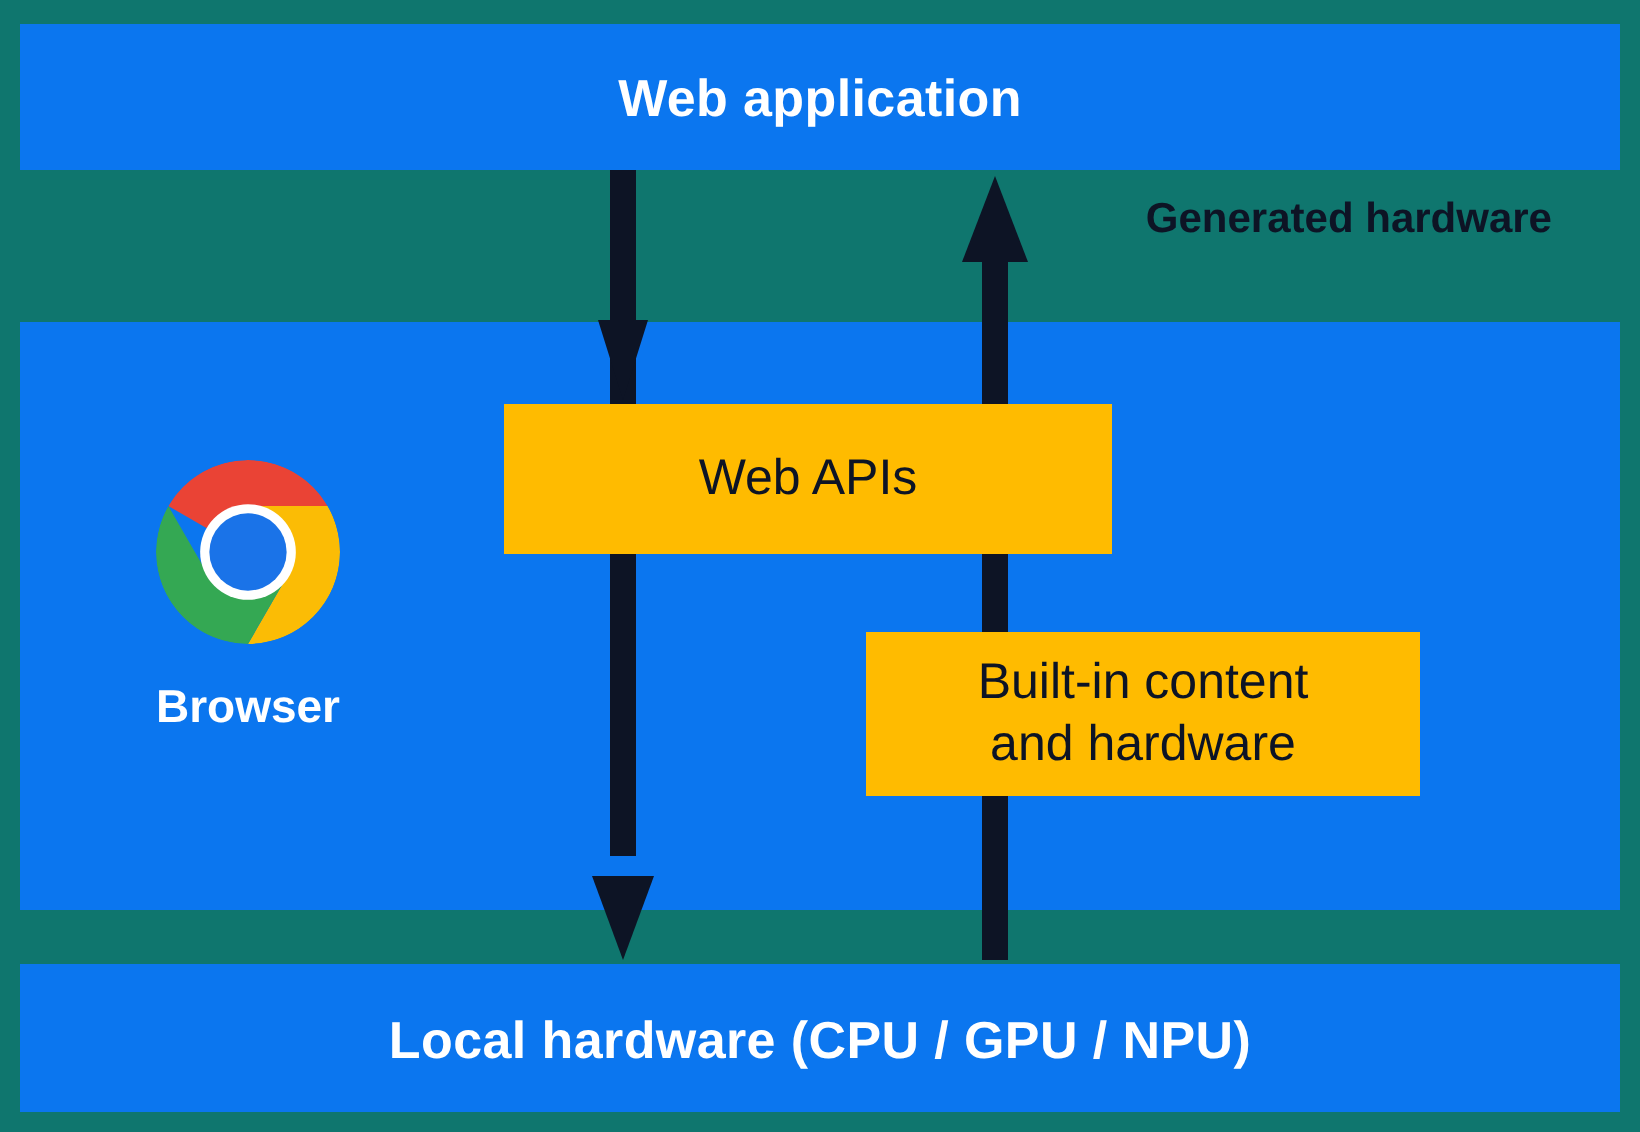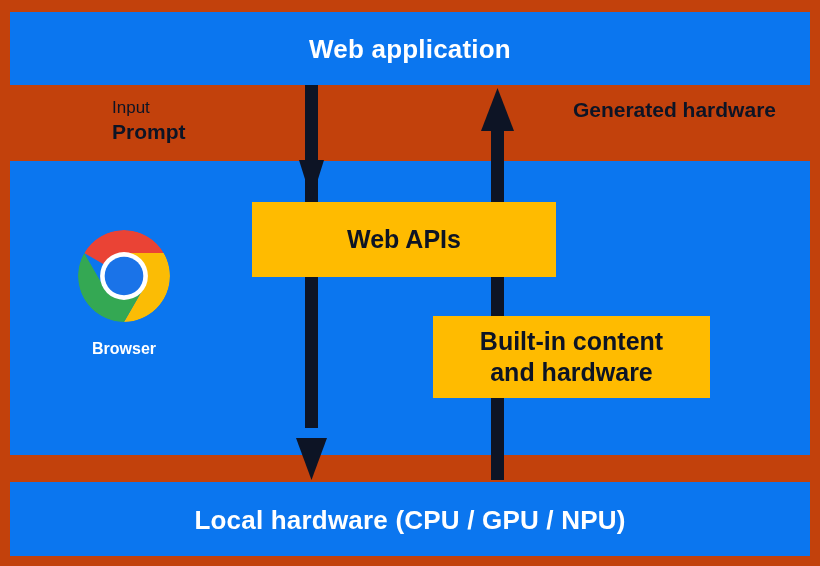--- a/index.html
+++ b/index.html
@@ -7,21 +7,21 @@
     padding: 0;
     background: #ffffff;
   }
   body {
     font-family: "Liberation Sans", sans-serif;
   }
   #diagram {
     position: relative;
     width: 820px;
     height: 566px;
-    background: #c2410c;
+    background: #0f766e;
     overflow: hidden;
   }
 
   
   .band {
     position: absolute;
     background: #0b76ef;
   }
   #band-web-application {
     left: 10px;
@@ -68,21 +68,21 @@
 
   
   .api-box {
     position: absolute;
     background: #ffbb00;
     display: flex;
     align-items: center;
     justify-content: center;
     text-align: center;
     color: #0d1425;
-    font-weight: bold;
+    font-weight: normal;
     line-height: 1.25;
   }
   #box-web-apis {
     left: 252px;
     top: 202px;
     width: 304px;
     height: 75px;
     font-size: 25px;
   }
   #box-builtin-models {
@@ -128,21 +128,21 @@
     width: 92px;
     height: 92px;
   }
   #browser-label {
     position: absolute;
     left: 10px;
     top: 340px;
     width: 228px;
     text-align: center;
     color: #ffffff;
-    font-size: 16px;
+    font-size: 23px;
     font-weight: bold;
   }
 </style>
 </head>
 <body>
 
 <div id="diagram">
 
   <div class="band" id="band-web-application">
     <div class="band-title">Web application</div>
@@ -173,24 +173,20 @@
     <span>Web APIs</span>
   </div>
 
   <div class="api-box" id="box-builtin-models">
     <span>
       <span>Built-in content</span><br>
       <span>and hardware</span>
     </span>
   </div>
 
-  <div class="io-label" id="io-input">
-    <span class="io-kind">Input</span>
-    <span class="io-value">Prompt</span>
-  </div>
 
   <div class="io-label" id="io-output">
     <span class="io-value">Generated hardware</span>
   </div>
 
   <svg id="chrome-logo" viewBox="0 0 100 100" xmlns="http://www.w3.org/2000/svg">
     <defs>
       <clipPath id="chromeClip">
           <circle cx="50" cy="50" r="50"></circle>
         </clipPath>

